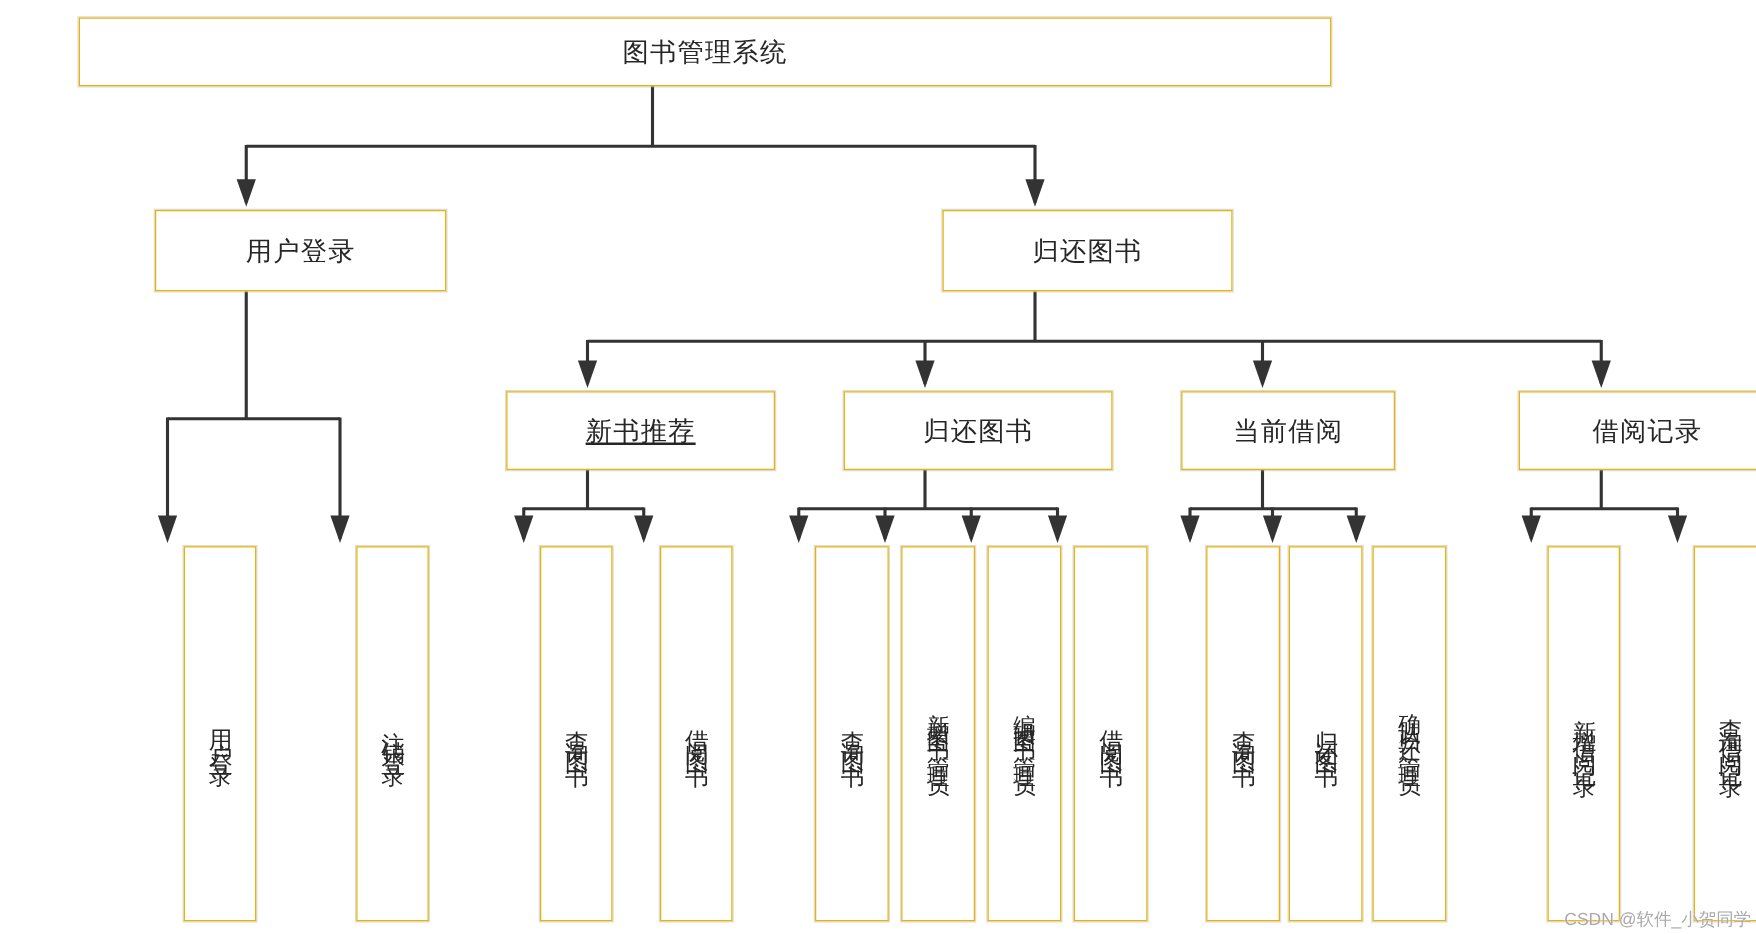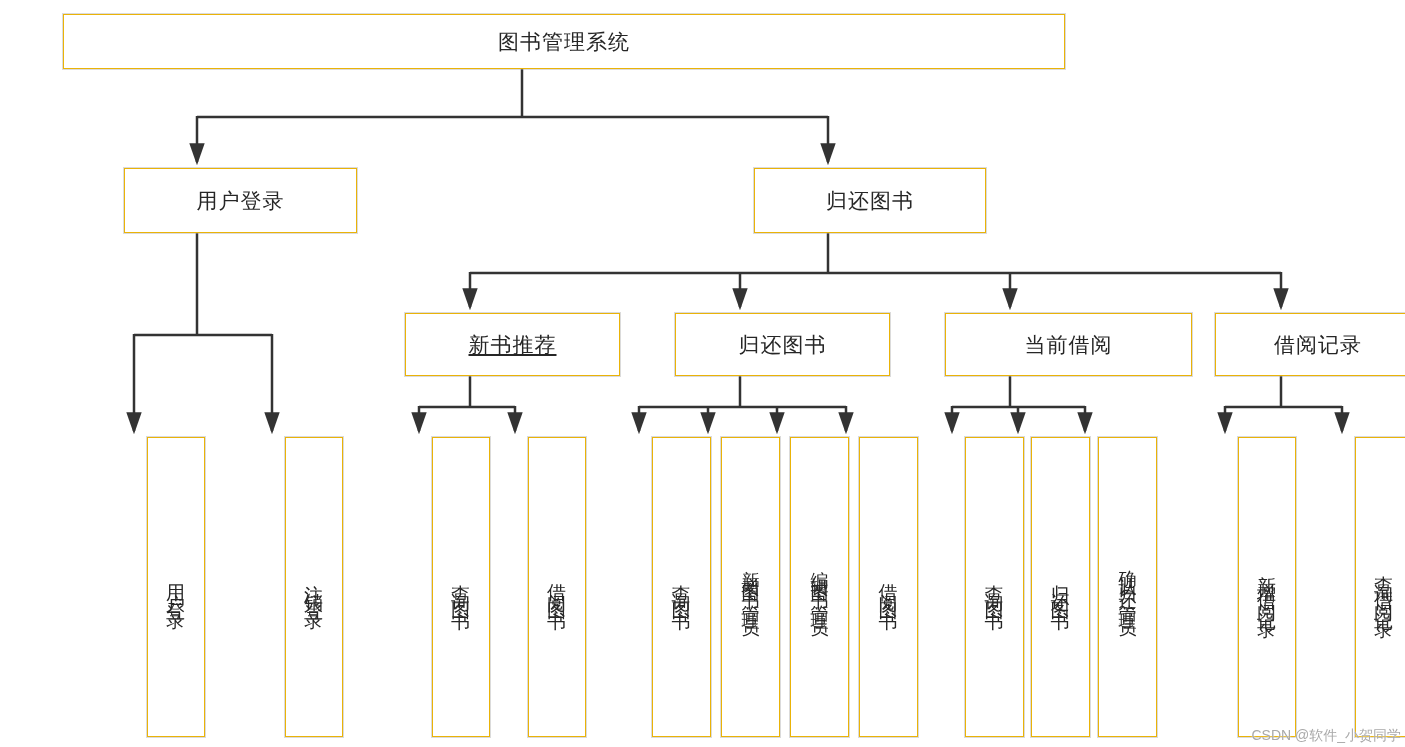--- a/index.html
+++ b/index.html
@@ -126,21 +126,21 @@
   <div class="box" style="left:712px; top:168px; width:232px; height:65px;">
     <span class="hlabel">归还图书</span>
   </div>
 
   <div class="box" style="left:363px; top:313px; width:215px; height:63px;text-decoration:underline;">
     <span class="hlabel">新书推荐</span>
   </div>
   <div class="box" style="left:633px; top:313px; width:215px; height:63px;">
     <span class="hlabel">归还图书</span>
   </div>
-  <div class="box" style="left:903px; top:313px; width:247px; height:63px;">
+  <div class="box" style="left:903px; top:313px; width:171px; height:63px;">
     <span class="hlabel">当前借阅</span>
   </div>
   <div class="box" style="left:1173px; top:313px; width:206px; height:63px;">
     <span class="hlabel">借阅记录</span>
   </div>
 
   <div class="box" style="left:105px; top:437px; width:58px; height:300px;">
     <span class="vtext">用户登录</span>
   </div>
   <div class="box" style="left:243px; top:437px; width:58px; height:300px;">

